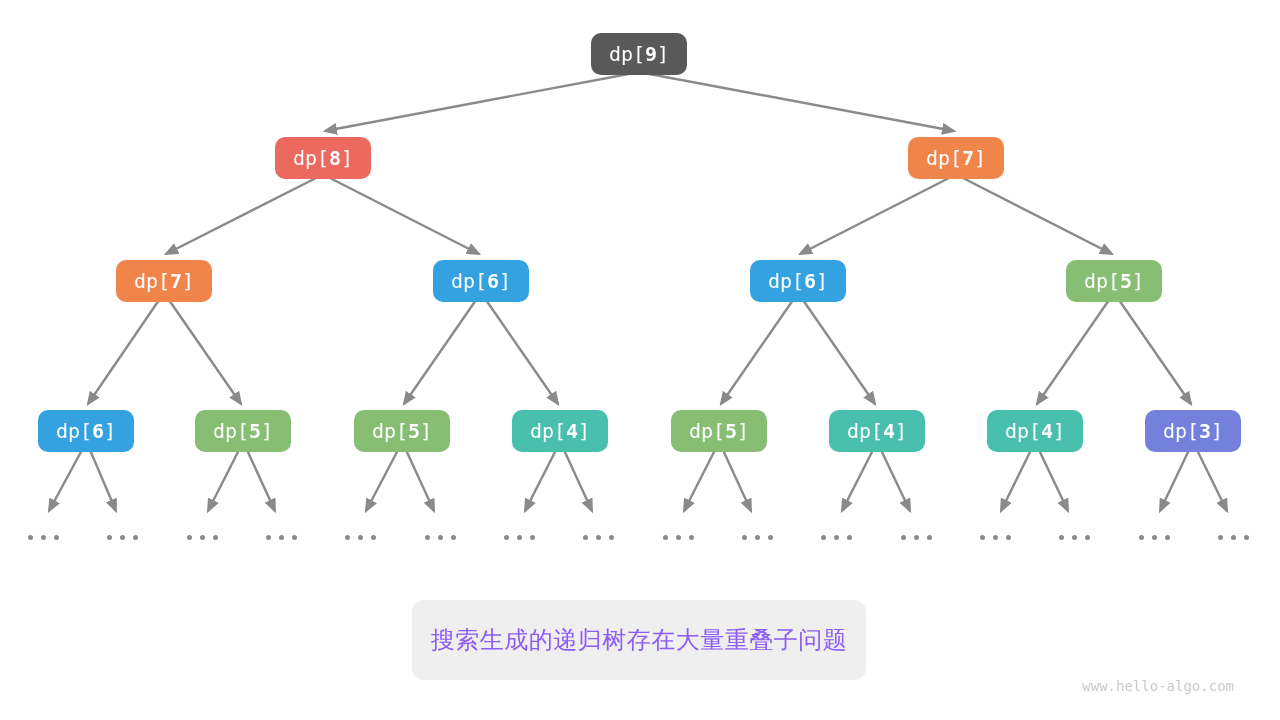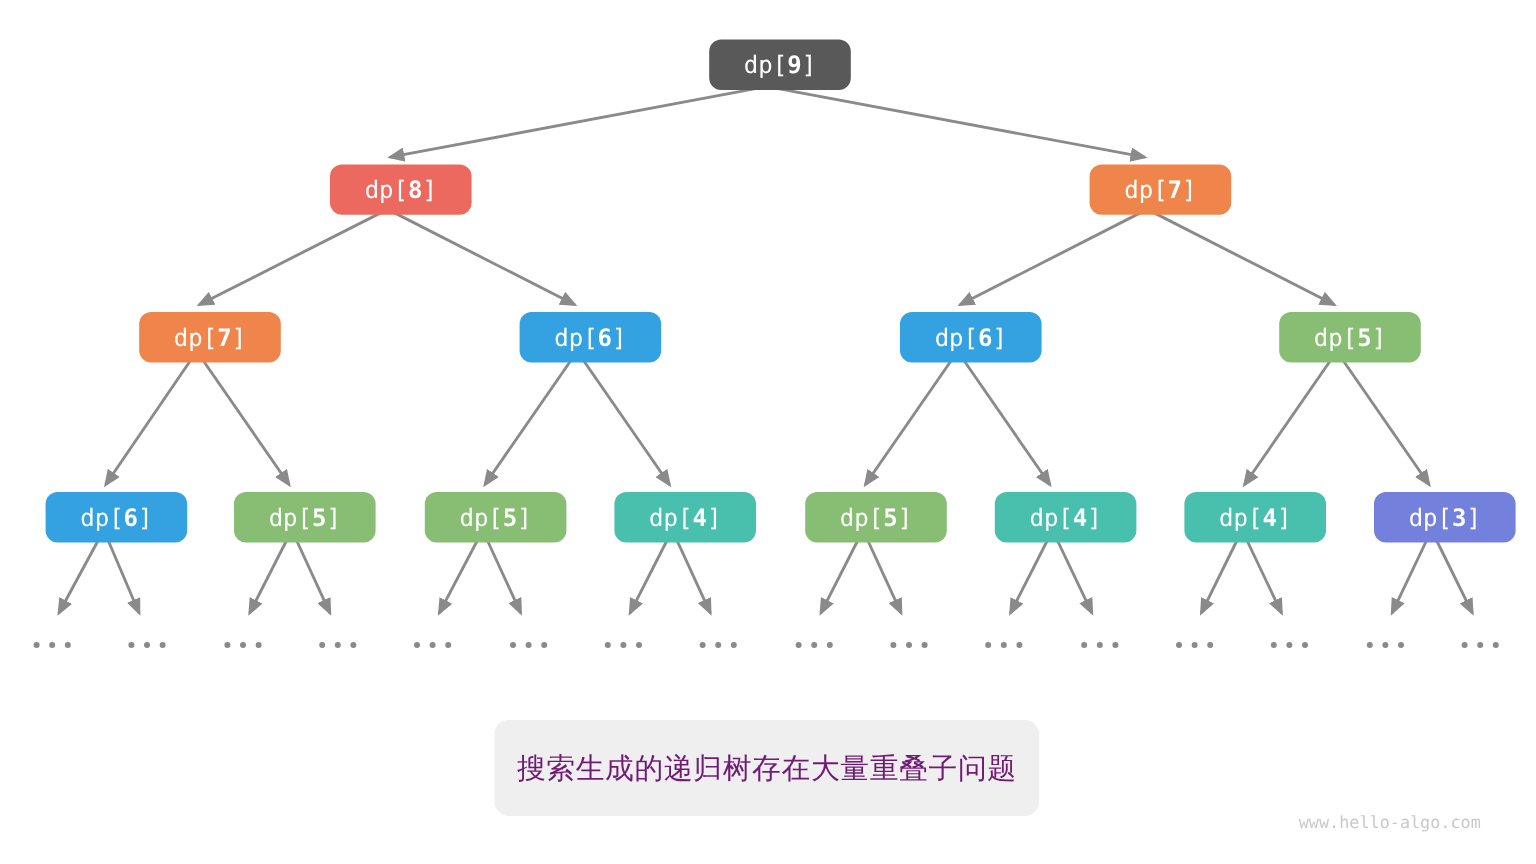--- a/index.html
+++ b/index.html
@@ -2,33 +2,33 @@
 <html><head>
 <meta charset="utf-8">
 <style>
   html,body{margin:0;padding:0;background:#ffffff;}
   #canvas{
     position:relative;width:1280px;height:720px;background:#ffffff;
     overflow:hidden;font-family:"DejaVu Sans Mono",monospace;
   }
   #edges-svg{position:absolute;left:0;top:0;width:1280px;height:720px;}
   .node{
-    position:absolute;width:118px;height:42px;border-radius:10px;
+    position:absolute;width:96px;height:42px;border-radius:10px;
     display:flex;align-items:center;justify-content:center;
     color:#ffffff;font-size:20px;font-family:"DejaVu Sans Mono",monospace;
     box-sizing:border-box;
   }
   .node .idx{font-weight:bold;}
   .dots{position:absolute;display:flex;gap:8px;align-items:center;}
   .dot{width:5px;height:5px;border-radius:50%;background:#8A8A8A;}
   .caption{
     position:absolute;left:412px;top:600px;width:454px;height:80px;
     background:#EFEFEF;border-radius:12px;
     display:flex;flex-direction:column;align-items:center;justify-content:center;
-    color:#701a75;font-size:24px;line-height:35px;
+    color:#8b5cf6;font-size:24px;line-height:35px;
     font-family:"DejaVu Sans","Liberation Sans",sans-serif;
     letter-spacing:0.5px;
   }
   .watermark{
     position:absolute;right:46px;top:678px;
     color:#C9C9C9;font-size:14px;font-family:"DejaVu Sans Mono",monospace;
   }
 </style>
 </head>
 <body>

